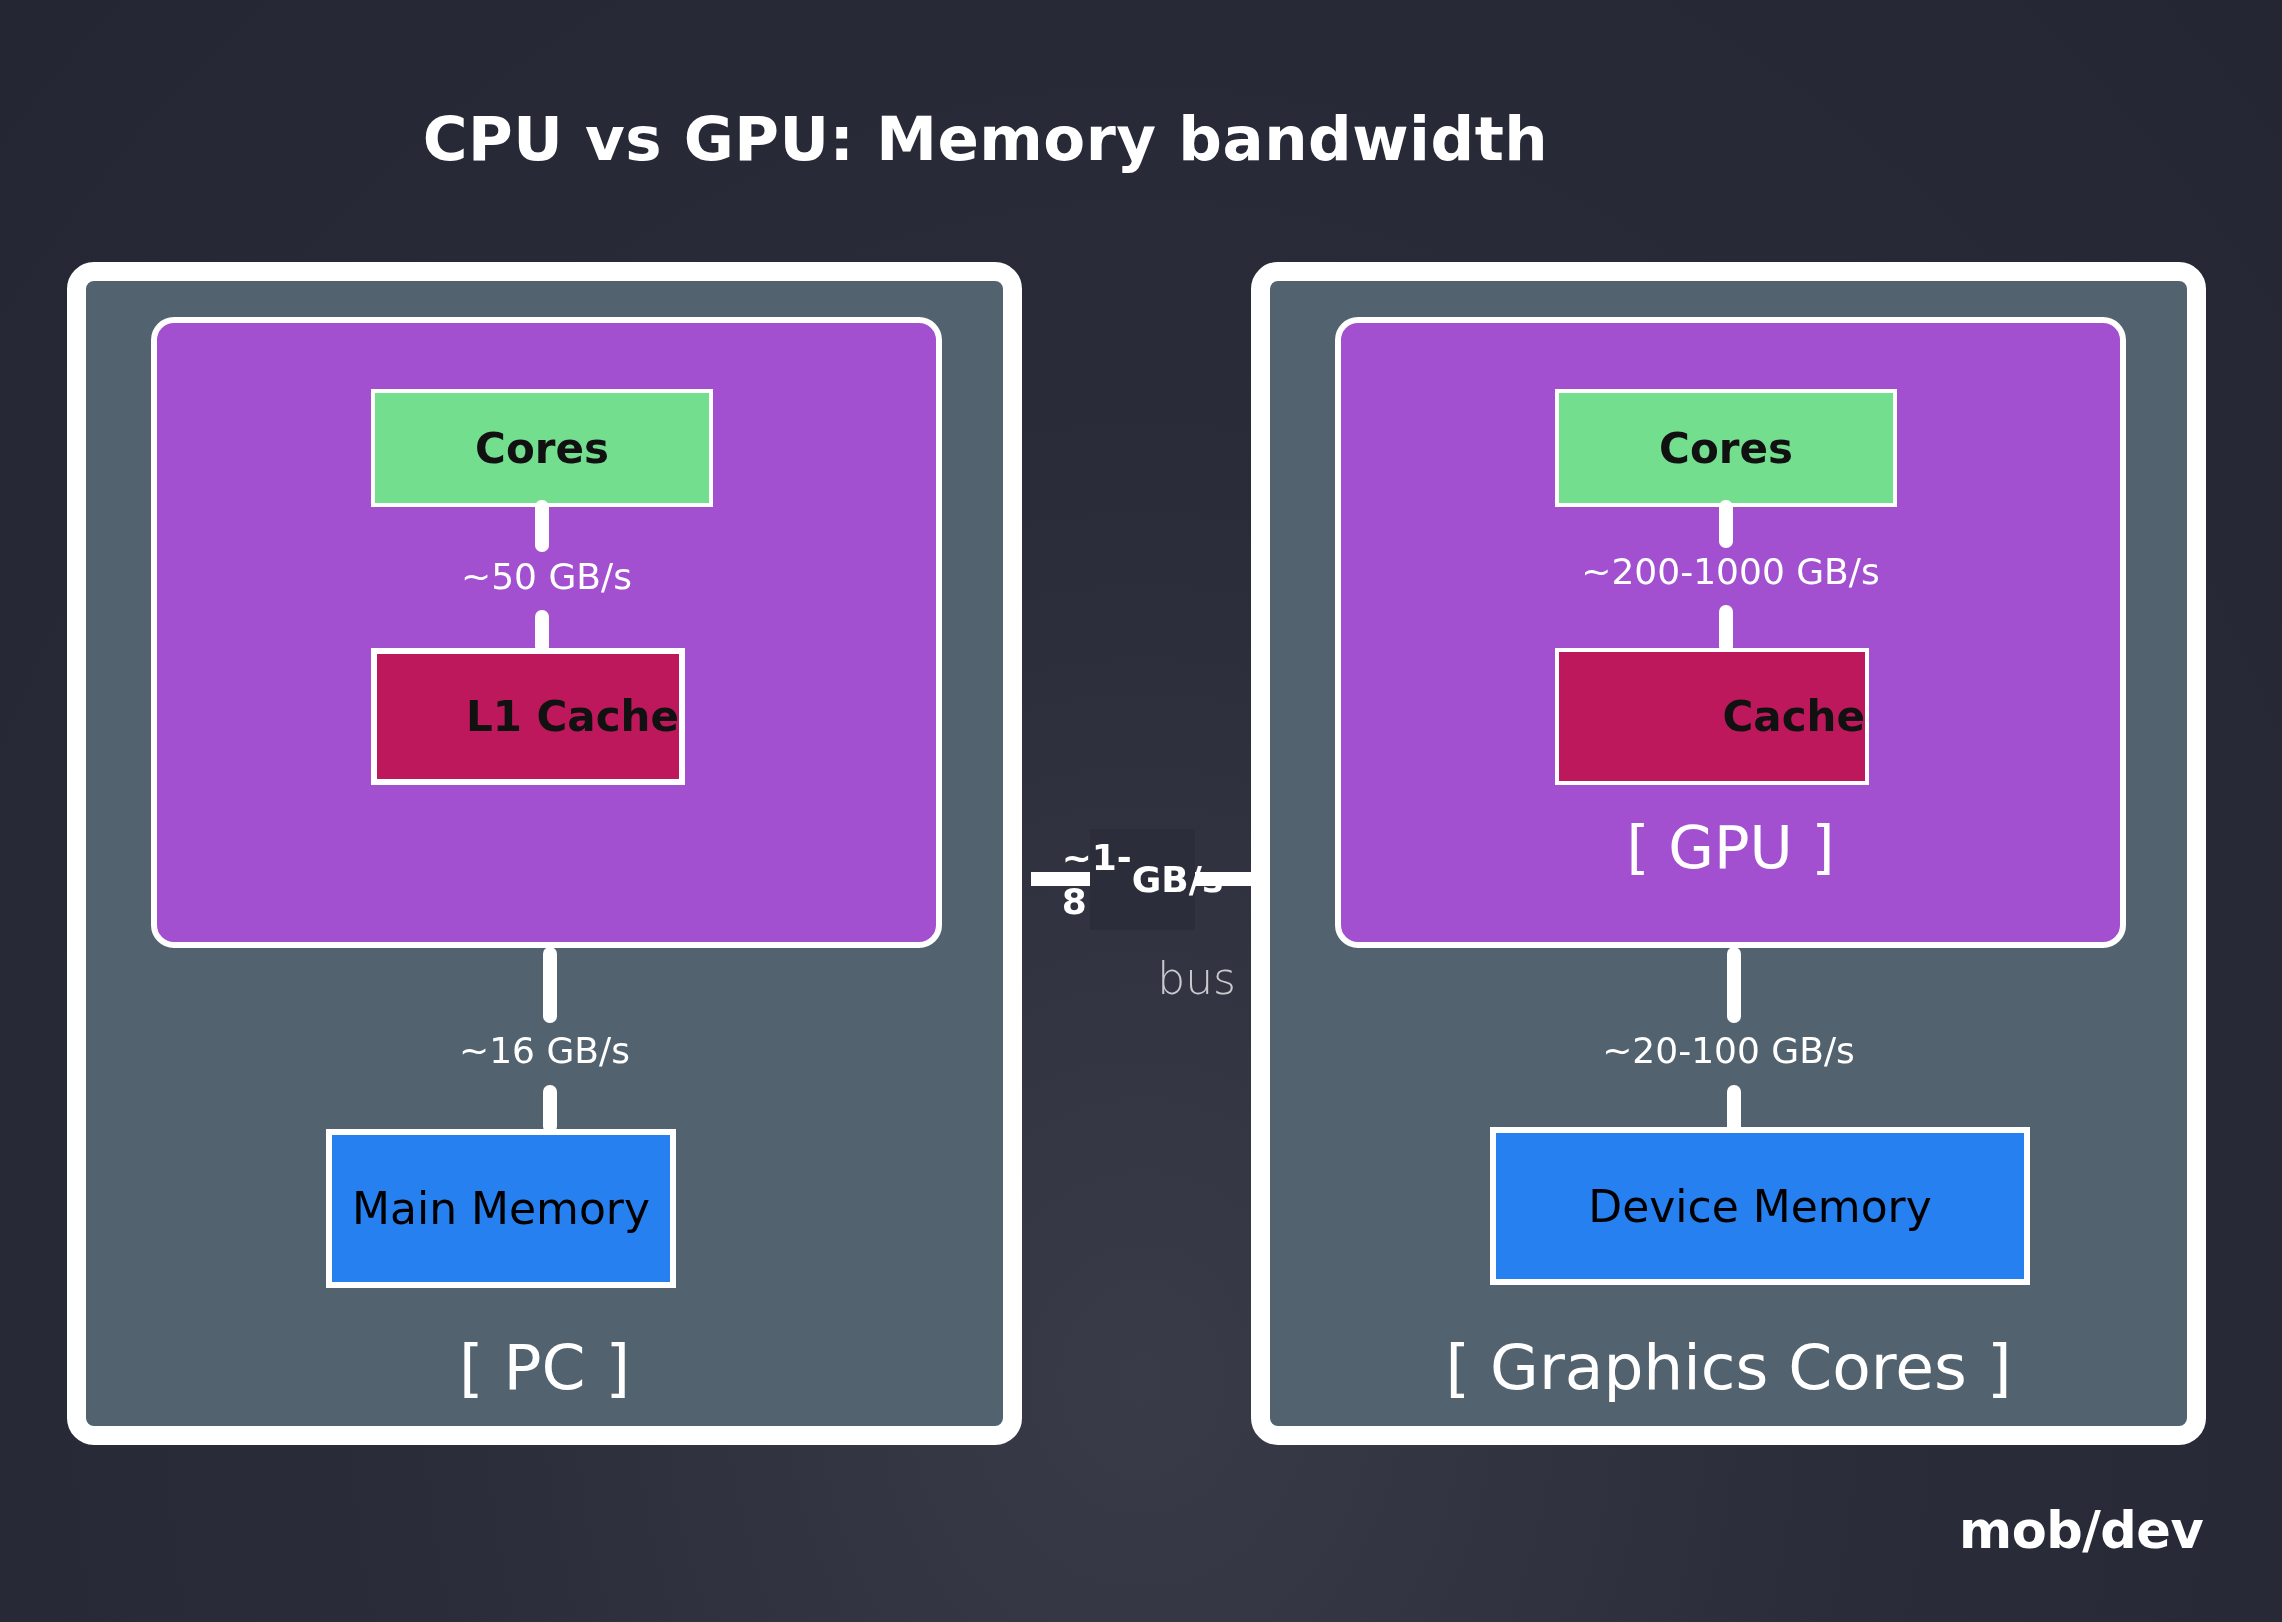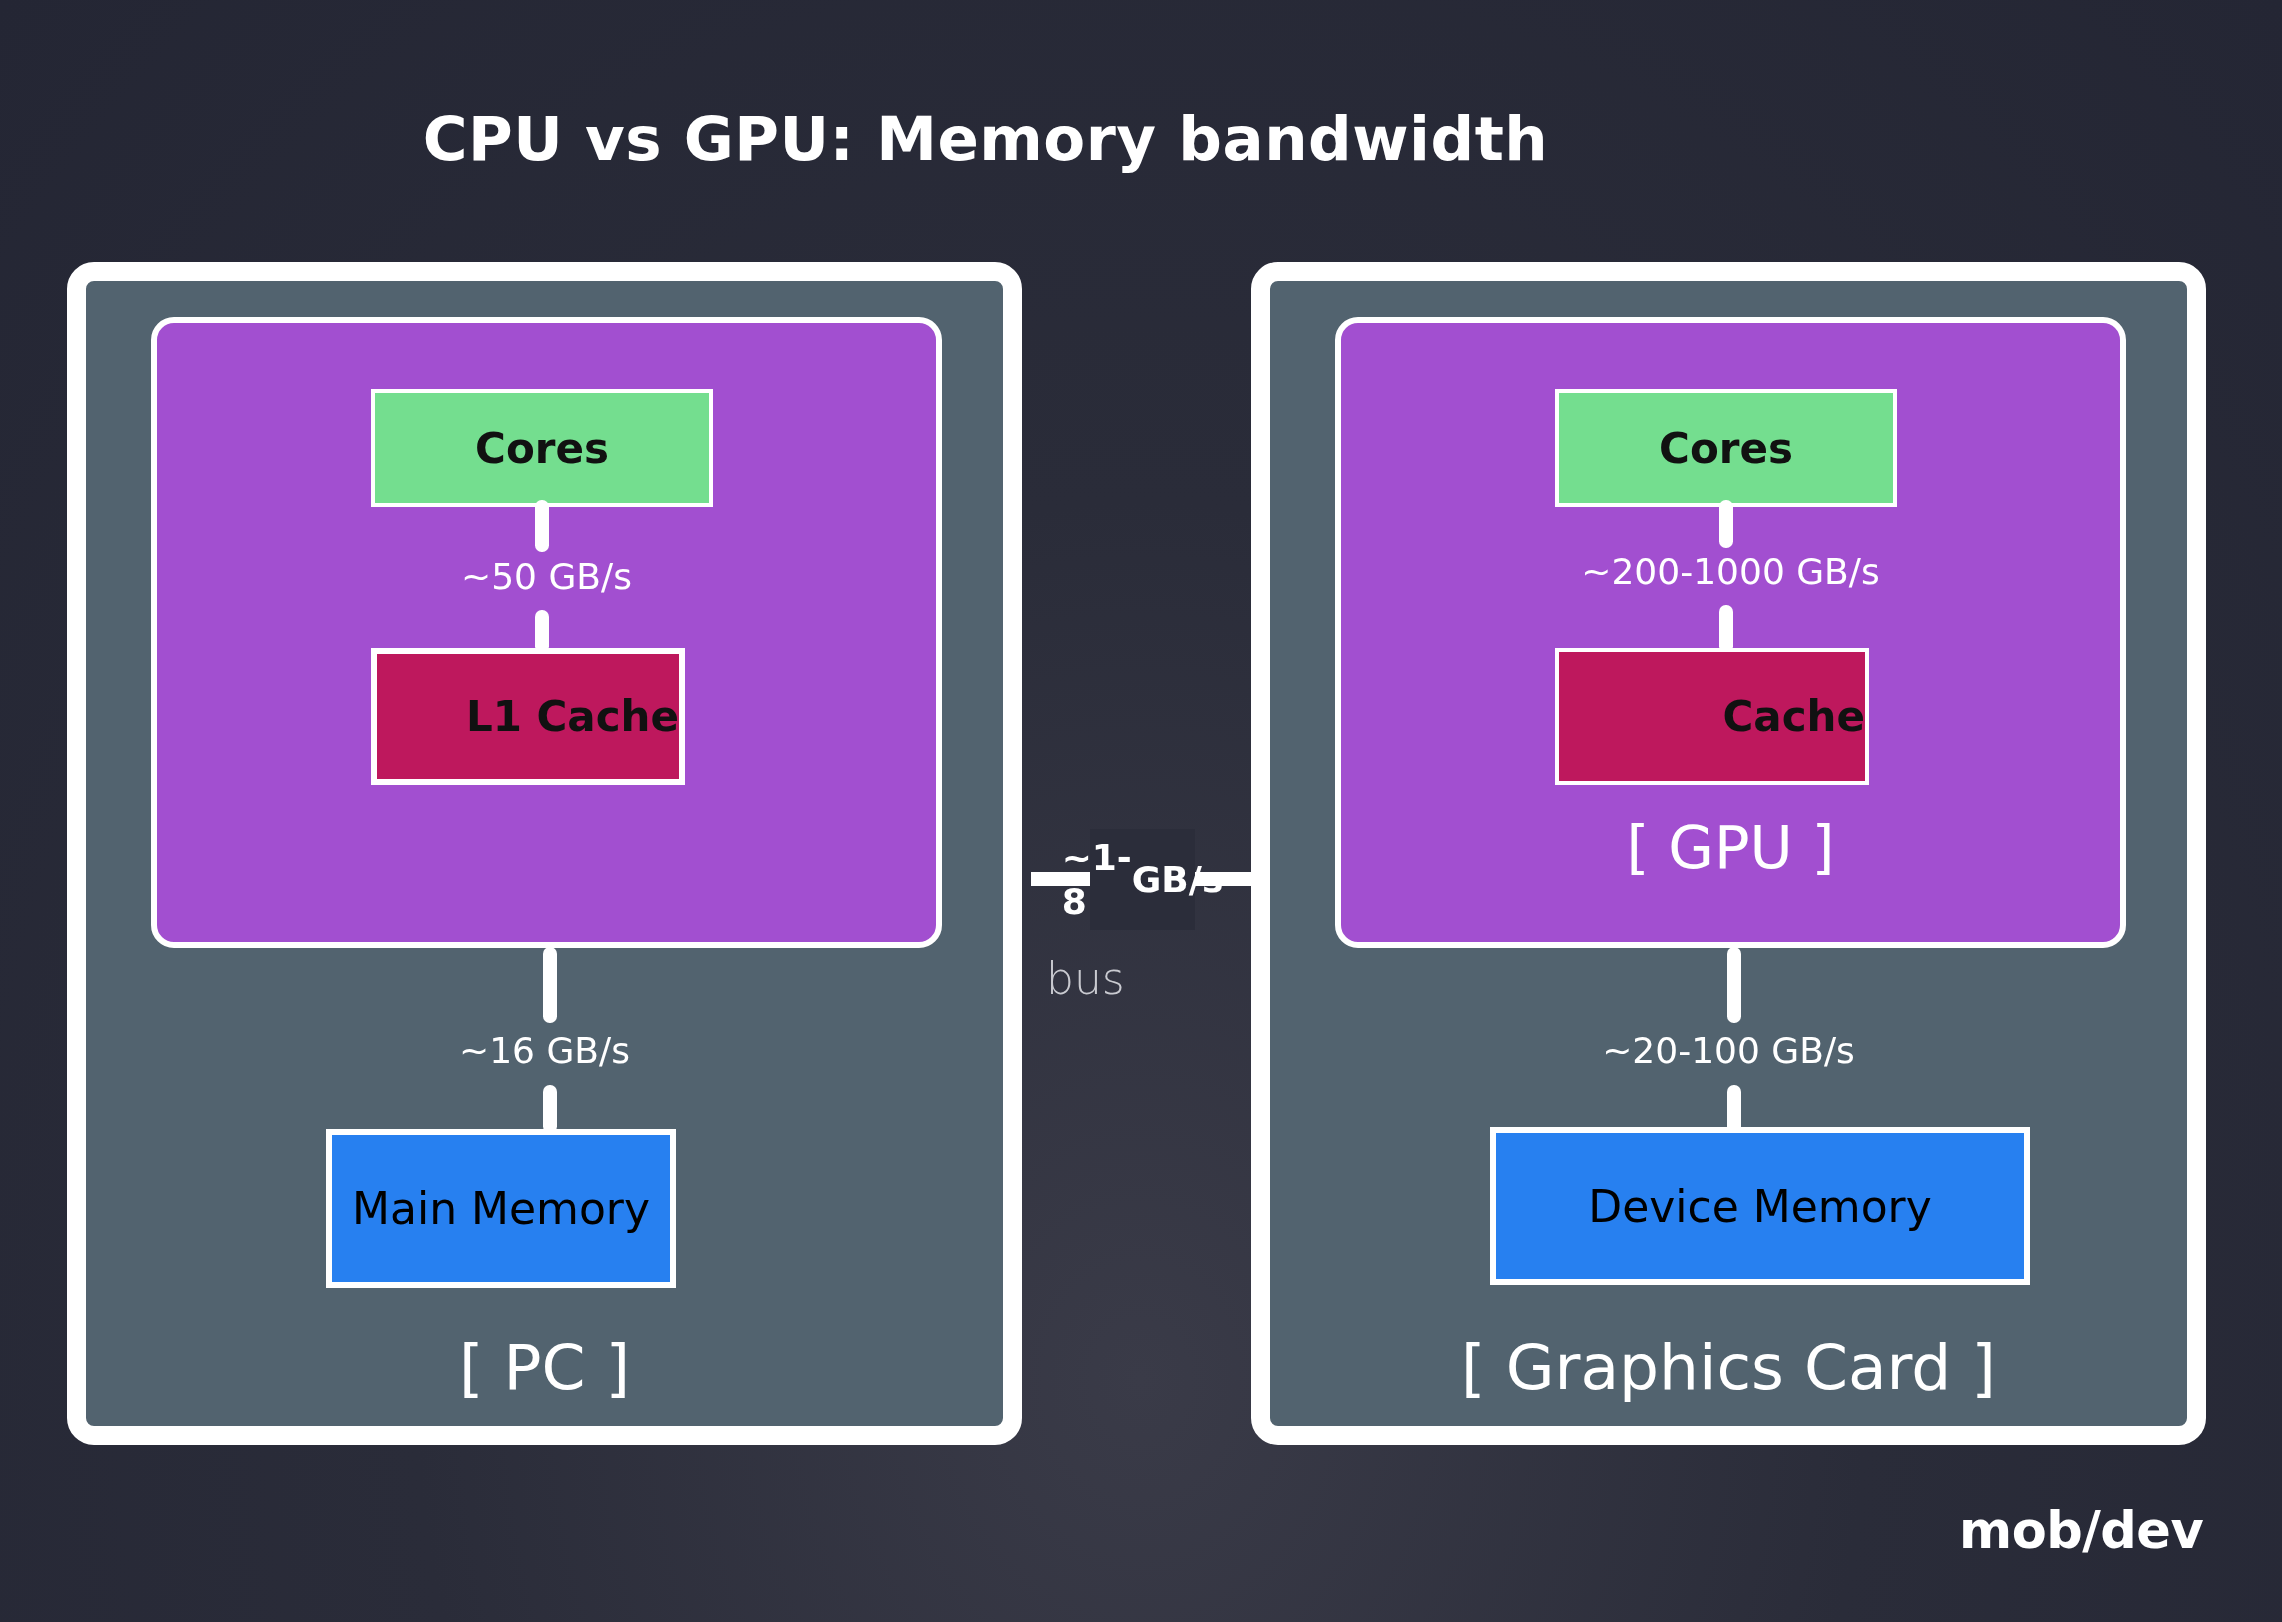--- a/index.html
+++ b/index.html
@@ -52,21 +52,21 @@
     font-size: 63px; color: #fff;
   }
   .bus-line { position: absolute; height: 14.3px; background: #fff; top: 872px; }
   .bus-box {
     position: absolute; left: 1090px; top: 829px; width: 105px; height: 101px;
     background: #2b2d3a; display: flex; flex-direction: row;
     align-items: center; justify-content: center;
     font-weight: bold; font-size: 36px; line-height: 1.2; color: #fff;
   }
   .bus-label {
-    position: absolute; left: 1046px; width: 190px; top: 953px; text-align: left;
+    position: absolute; left: 1046px; width: 190px; top: 953px; text-align: right;
     font-size: 44px; color: #c9cad0; font-weight: 300;
   }
   .logo {
     position: absolute; left: 1959px; top: 1501px; font-size: 51px; font-weight: bold; color: #fff;
     letter-spacing: -0.5px;
   }
 </style>
 </head>
 <body>
 
@@ -105,21 +105,21 @@
       <span>Cache</span>
     </div>
     <div class="chip-label">[ GPU ]</div>
   </div>
   <div class="vline" style="left:457px; top:666px; height:76px;"></div>
   <div class="bw" style="top:749px;">~20-100 GB/s</div>
   <div class="vline" style="left:457px; top:804px; height:48px;"></div>
   <div class="mem" style="left:194px; top:846px; width:540px; height:158px;">
     <span>Device Memory</span>
   </div>
-  <div class="outer-label">[ Graphics Card ]</div>
+  <div class="outer-label">[ Graphics Cores ]</div>
 </div>
 
 <div class="bus-line" style="left:1031px; width:61px;"></div>
 <div class="bus-line" style="left:1193px; width:63px;"></div>
 <div class="bus-box">
   <span>~1-8</span>
   <span>GB/s</span>
 </div>
 <div class="bus-label">bus</div>
 

